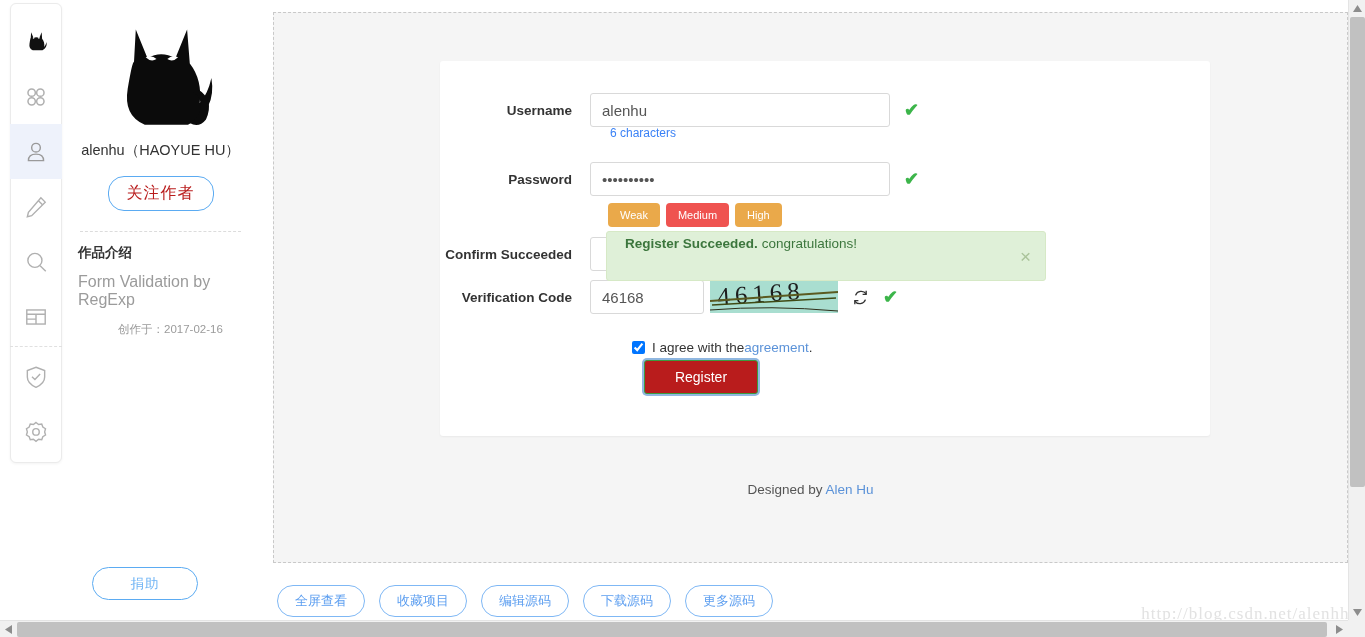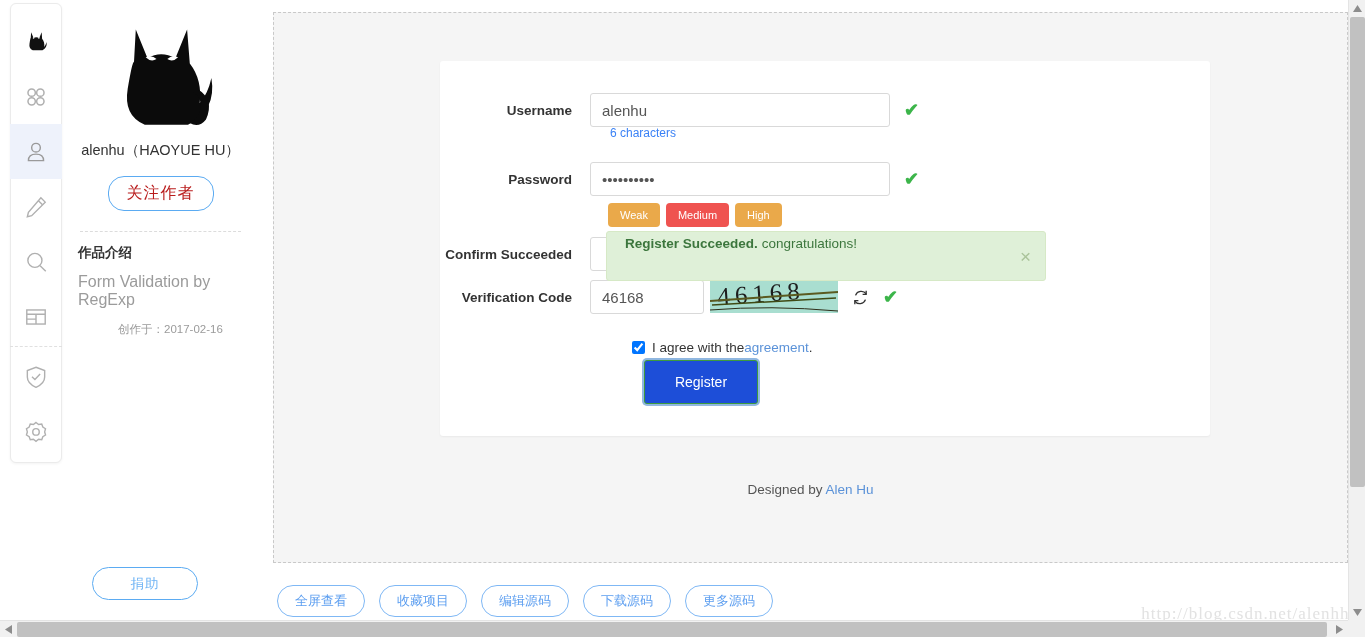--- a/index.html
+++ b/index.html
@@ -212,22 +212,22 @@
     font-size: 13.5px;
     color: #333;
     margin-top: 7px;
   }
   .agree-row input { margin: 0 7px 0 0; }
   .agree-link { color: #5b92d8; text-decoration: none; }
 
   .register-btn {
     position: absolute;
     left: 204px; top: 299px;
-    width: 114px; height: 44px;
-    background: #1d4ed8;
+    width: 114px; height: 34px;
+    background: #b91c1c;
     border: 1px solid #3c9a3e;
     border-radius: 3px;
     color: #fff;
     font-size: 14px;
     cursor: pointer;
     box-shadow: 0 0 0 2px #90b7e0;
     font-family: "Liberation Sans", sans-serif;
   }
 
   .designed {

